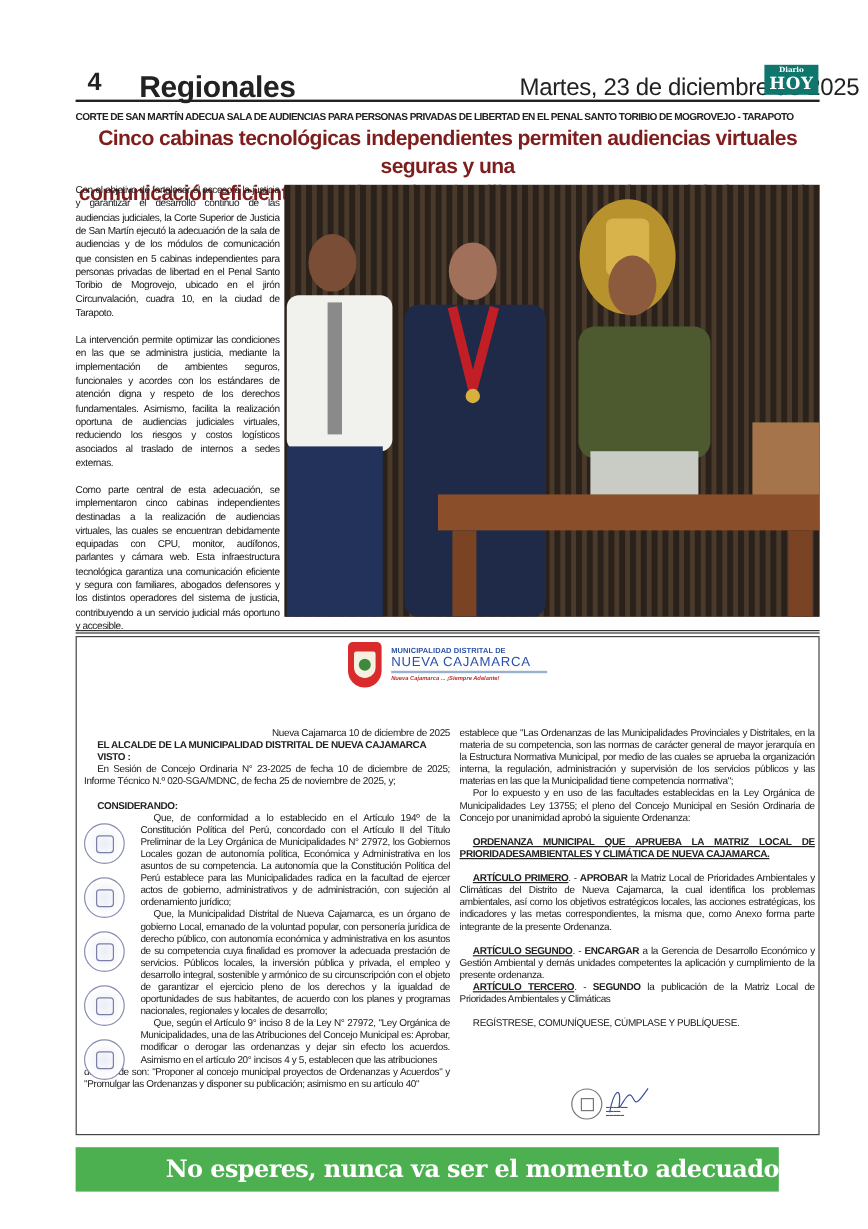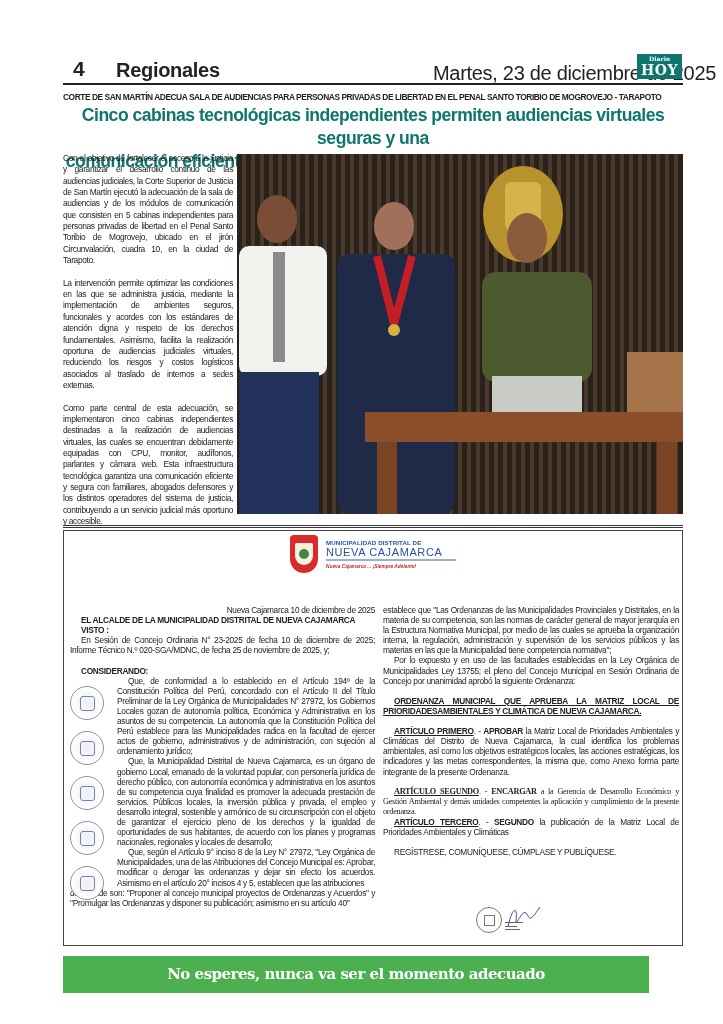--- a/index.html
+++ b/index.html
@@ -1,29 +1,29 @@
 <!DOCTYPE html>
 <html><head>
 <meta charset="utf-8">
 <style>
   * { box-sizing: border-box; margin: 0; padding: 0; }
   html, body { width: 723px; height: 1024px; background: #ffffff; overflow: hidden; }
   body { position: relative; font-family: "Liberation Sans", sans-serif; color: #1a1a1a; }
 
   
   .page-num { position: absolute; left: 73px; top: 57px; font-size: 21px; font-weight: bold; color: #222; }
-  .section { position: absolute; left: 116px; top: 59px; font-size: 20px; font-weight: bold; color: #222; letter-spacing: -0.3px; }
+  .section { position: absolute; left: 116px; top: 59px; font-size: 25px; font-weight: bold; color: #222; letter-spacing: -0.3px; }
   .date { position: absolute; left: 433px; top: 62px; font-size: 20px; color: #222; letter-spacing: -0.3px; }
   .logo { position: absolute; left: 637px; top: 54px; width: 45px; height: 25px; background: #0f766e; color: #fff; text-align: center; }
   .logo .small { display: block; font-family: "DejaVu Serif", serif; font-size: 6px; font-weight: bold; line-height: 7px; padding-top: 1px; }
   .logo .big { display: block; font-family: "DejaVu Serif", serif; font-size: 14px; font-weight: bold; line-height: 16px; letter-spacing: 0.5px; }
   .rule-top { position: absolute; left: 63px; top: 83px; width: 620px; height: 2px; background: #222; }
 
   .kicker { position: absolute; left: 63px; top: 92px; width: 620px; text-align: left; font-size: 8.4px; font-weight: bold; letter-spacing: -0.45px; color: #222; white-space: nowrap; }
-  .headline { position: absolute; left: 63px; top: 104px; width: 620px; text-align: center; font-size: 17.6px; font-weight: bold; line-height: 23px; letter-spacing: -0.5px; color: #0f766e; }
+  .headline { position: absolute; left: 63px; top: 104px; width: 620px; text-align: center; font-size: 17.6px; font-weight: bold; line-height: 23px; letter-spacing: -0.5px; color: #7f1d1d; }
 
   
   .article { position: absolute; left: 63px; top: 153px; width: 170px; font-size: 8.4px; line-height: 11.35px; letter-spacing: -0.35px; text-align: justify; color: #222; }
   .article p { margin-bottom: 11.35px; }
   .article p:last-child { margin-bottom: 0; }
 
   
   .photo { position: absolute; left: 237px; top: 154px; width: 446px; height: 360px; overflow: hidden; background: #3a3028; }
   .photo svg { display: block; }
 
@@ -59,21 +59,21 @@
   .full-width-tail { text-align: justify; }
   .u { text-decoration: underline; }
 
   .sig { position: absolute; left: 412px; top: 372px; width: 70px; height: 38px; }
   .sig-seal { position: absolute; left: 0; top: 4px; width: 26px; height: 26px; border-radius: 50%; border: 1.5px solid #777; }
   .sig-seal:after { content: ""; position: absolute; left: 7px; top: 7px; width: 9px; height: 9px; border: 1px solid #777; }
   .sig-scribble { position: absolute; left: 28px; top: 0; width: 40px; height: 30px; }
   .sig-text { position: absolute; left: 29px; top: 18px; font-size: 3px; line-height: 3.5px; color: #555; }
 
   
-  .banner { position: absolute; left: 63px; top: 956px; width: 586px; height: 37px; background: #4caf50; color: #fff; text-align: center; font-family: "DejaVu Serif", serif; font-size: 15px; font-weight: bold; line-height: 37px; letter-spacing: -0.5px; }
+  .banner { position: absolute; left: 63px; top: 956px; width: 586px; height: 37px; background: #4caf50; color: #fff; text-align: right; font-family: "DejaVu Serif", serif; font-size: 20px; font-weight: bold; line-height: 37px; letter-spacing: -0.5px; }
 </style>
 </head>
 <body>
 
 <div class="page-num">4</div>
 <div class="section">Regionales</div>
 <div class="date">Martes, 23 de diciembre de 2025</div>
 <div class="logo">
   <span class="small">Diario</span>
   <span class="big">HOY</span>
@@ -169,21 +169,21 @@
   <div class="ord-right">
     <div>establece que "Las Ordenanzas de las Municipalidades Provinciales y Distritales, en la materia de su competencia, son las normas de carácter general de mayor jerarquía en la Estructura Normativa Municipal, por medio de las cuales se aprueba la organización interna, la regulación, administración y supervisión de los servicios públicos y las materias en las que la Municipalidad tiene competencia normativa";</div>
     <div style="text-indent:11px;">Por lo expuesto y en uso de las facultades establecidas en la Ley Orgánica de Municipalidades Ley 13755; el pleno del Concejo Municipal en Sesión Ordinaria de Concejo por unanimidad aprobó la siguiente Ordenanza:</div>
     <div class="gap"></div>
     <div class="bold u" style="text-indent:11px;">ORDENANZA MUNICIPAL QUE APRUEBA LA MATRIZ LOCAL DE PRIORIDADESAMBIENTALES Y CLIMÁTICA DE NUEVA CAJAMARCA.</div>
     <div class="gap"></div>
     <div style="text-indent:11px;">
       <span class="bold u">ARTÍCULO PRIMERO</span><span>. - </span><span class="bold">APROBAR</span> <span>la Matriz Local de Prioridades Ambientales y Climáticas del Distrito de Nueva Cajamarca, la cual identifica los problemas ambientales, así como los objetivos estratégicos locales, las acciones estratégicas, los indicadores y las metas correspondientes, la misma que, como Anexo forma parte integrante de la presente Ordenanza.</span>
     </div>
     <div class="gap"></div>
-    <div style="text-indent:11px;font-family:Liberation Serif, serif;">
+    <div style="text-indent:11px;">
       <span class="bold u">ARTÍCULO SEGUNDO</span><span>. - </span><span class="bold">ENCARGAR</span> <span>a la Gerencia de Desarrollo Económico y Gestión Ambiental y demás unidades competentes la aplicación y cumplimiento de la presente ordenanza.</span>
     </div>
     <div style="text-indent:11px;">
       <span class="bold u">ARTÍCULO TERCERO</span><span>. - </span><span class="bold">SEGUNDO</span> <span>la publicación de la Matriz Local de Prioridades Ambientales y Climáticas</span>
     </div>
     <div class="gap"></div>
     <div style="padding-left:11px;">REGÍSTRESE, COMUNÍQUESE, CÚMPLASE Y PUBLÍQUESE.</div>
   </div>
 
   <div class="sig">

